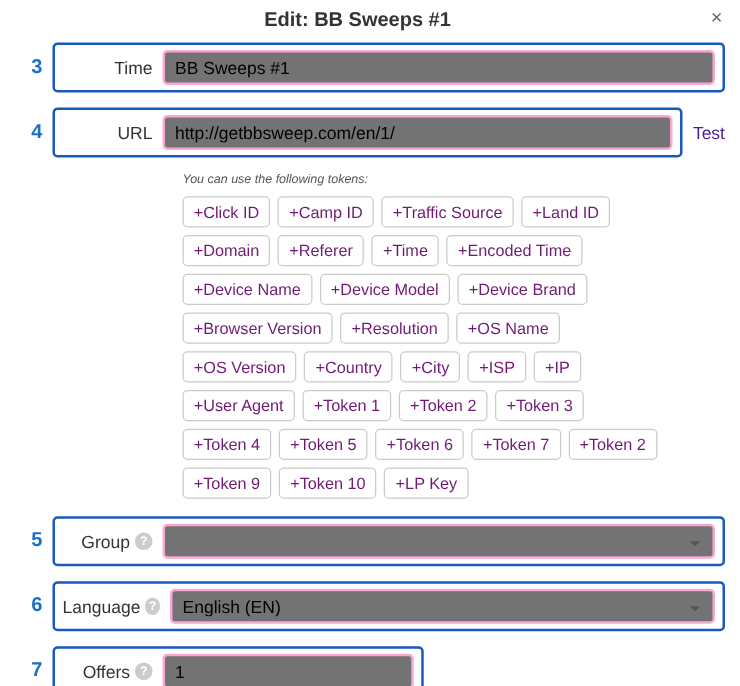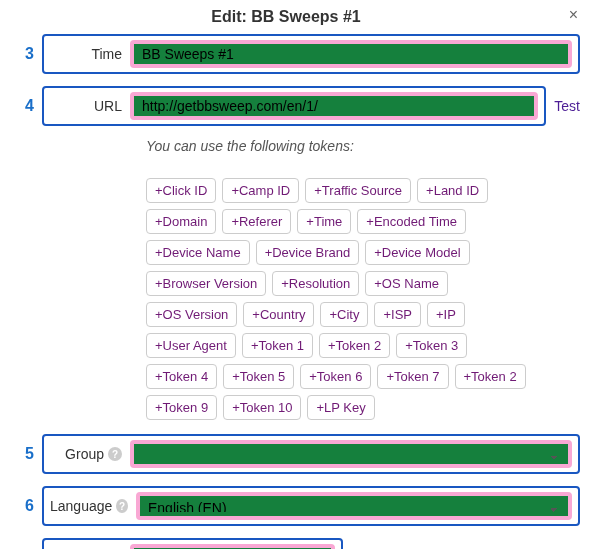--- a/index.html
+++ b/index.html
@@ -69,46 +69,46 @@
     background: #ccc;
     color: #fff;
     font-size: 10px;
     font-weight: 700;
     align-items: center;
     justify-content: center;
   }
   .input-text, .select {
     flex: 1;
     height: 28px;
-    border: 4px solid #f9a8d4;
+    border: 2px solid #f9a8d4;
     border-radius: 4px;
     padding: 4px 8px;
     font-size: 14px;
-    background: #15803d;
+    background: #737373;
     font-family: inherit;
   }
   .input-text.short { flex: 0 0 48px; }
   .select {
     appearance: none;
     background-image: linear-gradient(45deg, transparent 50%, #555 50%), linear-gradient(135deg, #555 50%, transparent 50%);
     background-position: calc(100% - 14px) 12px, calc(100% - 10px) 12px;
     background-size: 4px 4px, 4px 4px;
     background-repeat: no-repeat;
     padding-right: 22px;
   }
   .link-test {
     color: #4c1d95;
     cursor: pointer;
     font-size: 14px;
   }
   .tokens-hint {
     font-style: italic;
     color: #555;
-    margin: 2px 0 24px 134px;
-    font-size: 14px;
+    margin: 2px 0 8px 134px;
+    font-size: 10px;
   }
   .tokens-wrap {
     margin-left: 134px;
     margin-right: 40px;
     display: flex;
     flex-wrap: wrap;
     gap: 6px 6px;
     margin-bottom: 14px;
   }
   .token-btn {
@@ -149,22 +149,22 @@
 <div class="tokens-wrap" id="tokens-wrap">
     <button class="token-btn">+Click ID</button>
     <button class="token-btn">+Camp ID</button>
     <button class="token-btn">+Traffic Source</button>
     <button class="token-btn">+Land ID</button>
     <button class="token-btn">+Domain</button>
     <button class="token-btn">+Referer</button>
     <button class="token-btn">+Time</button>
     <button class="token-btn">+Encoded Time</button>
     <button class="token-btn">+Device Name</button>
+    <button class="token-btn">+Device Model</button>
     <button class="token-btn">+Device Brand</button>
-    <button class="token-btn">+Device Model</button>
     <button class="token-btn">+Browser Version</button>
     <button class="token-btn">+Resolution</button>
     <button class="token-btn">+OS Name</button>
     <button class="token-btn">+OS Version</button>
     <button class="token-btn">+Country</button>
     <button class="token-btn">+City</button>
     <button class="token-btn">+ISP</button>
     <button class="token-btn">+IP</button>
     <button class="token-btn">+User Agent</button>
     <button class="token-btn">+Token 1</button>

